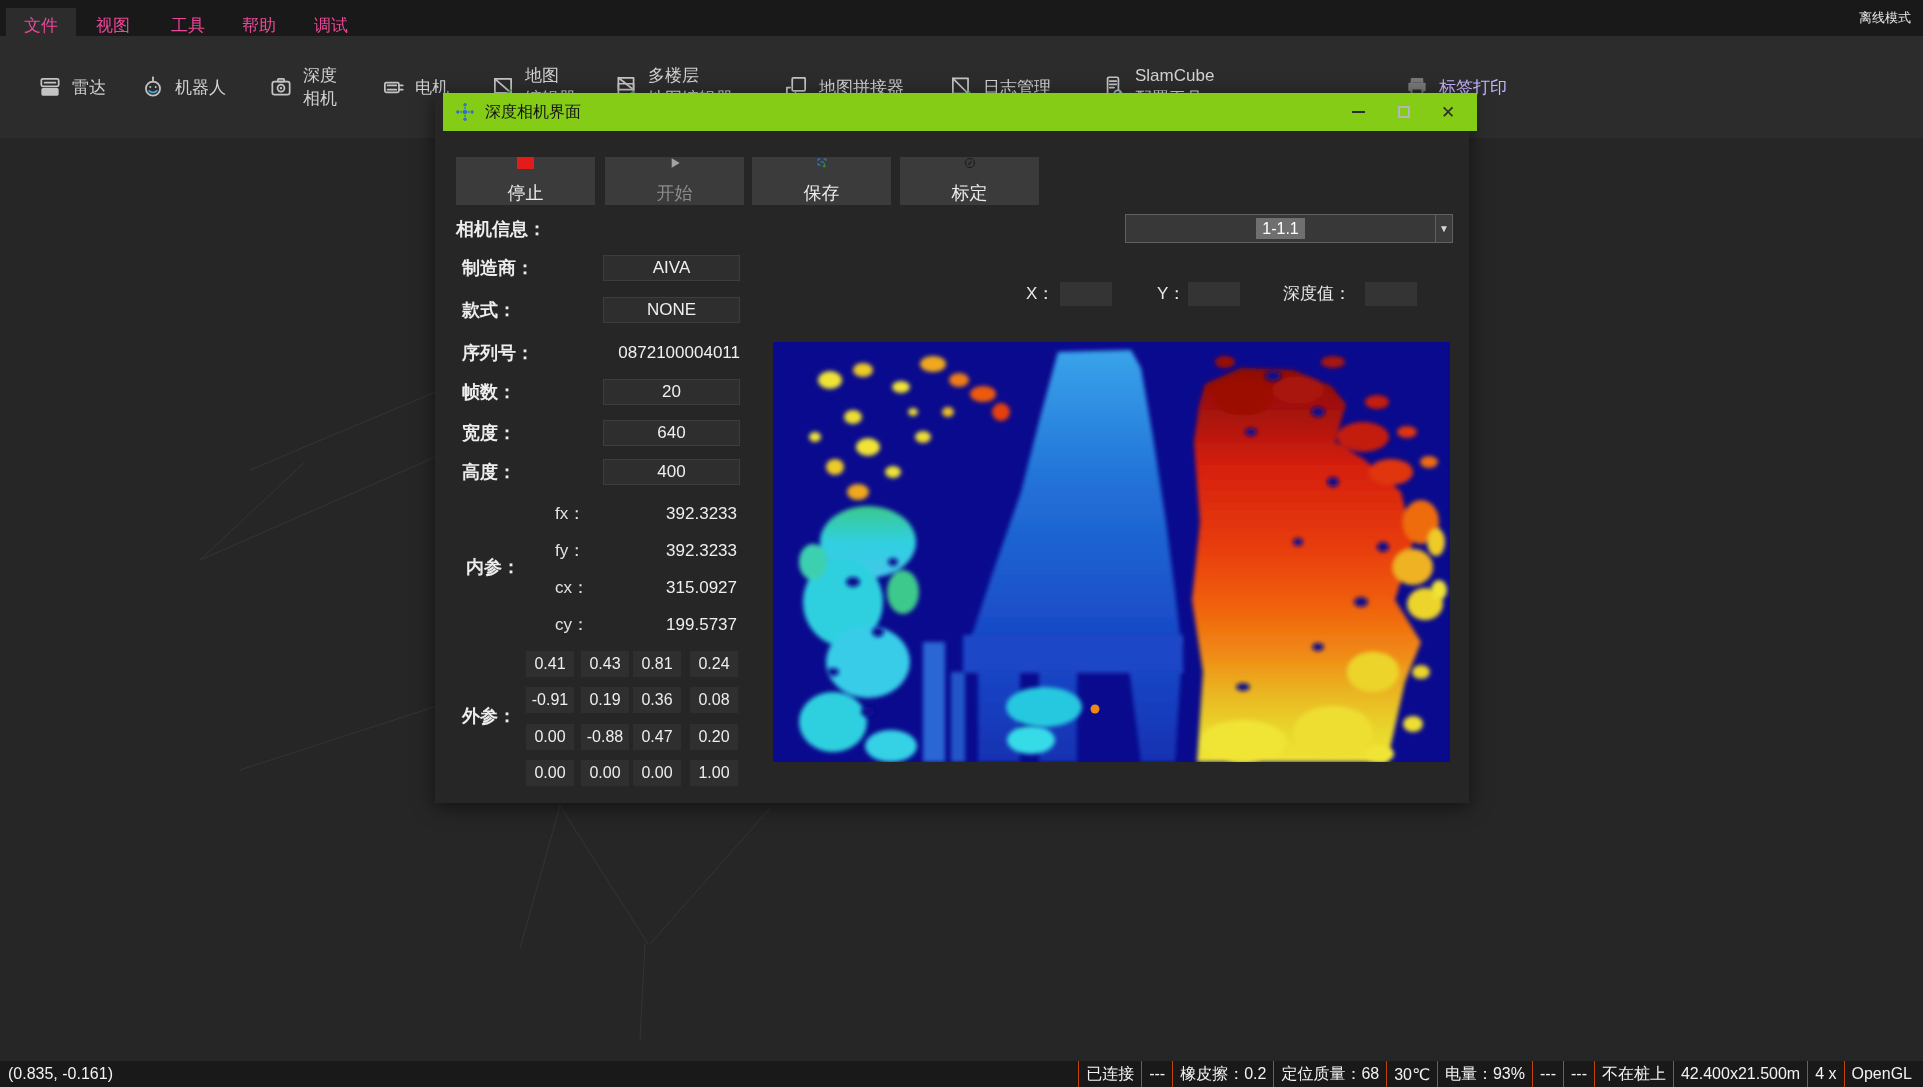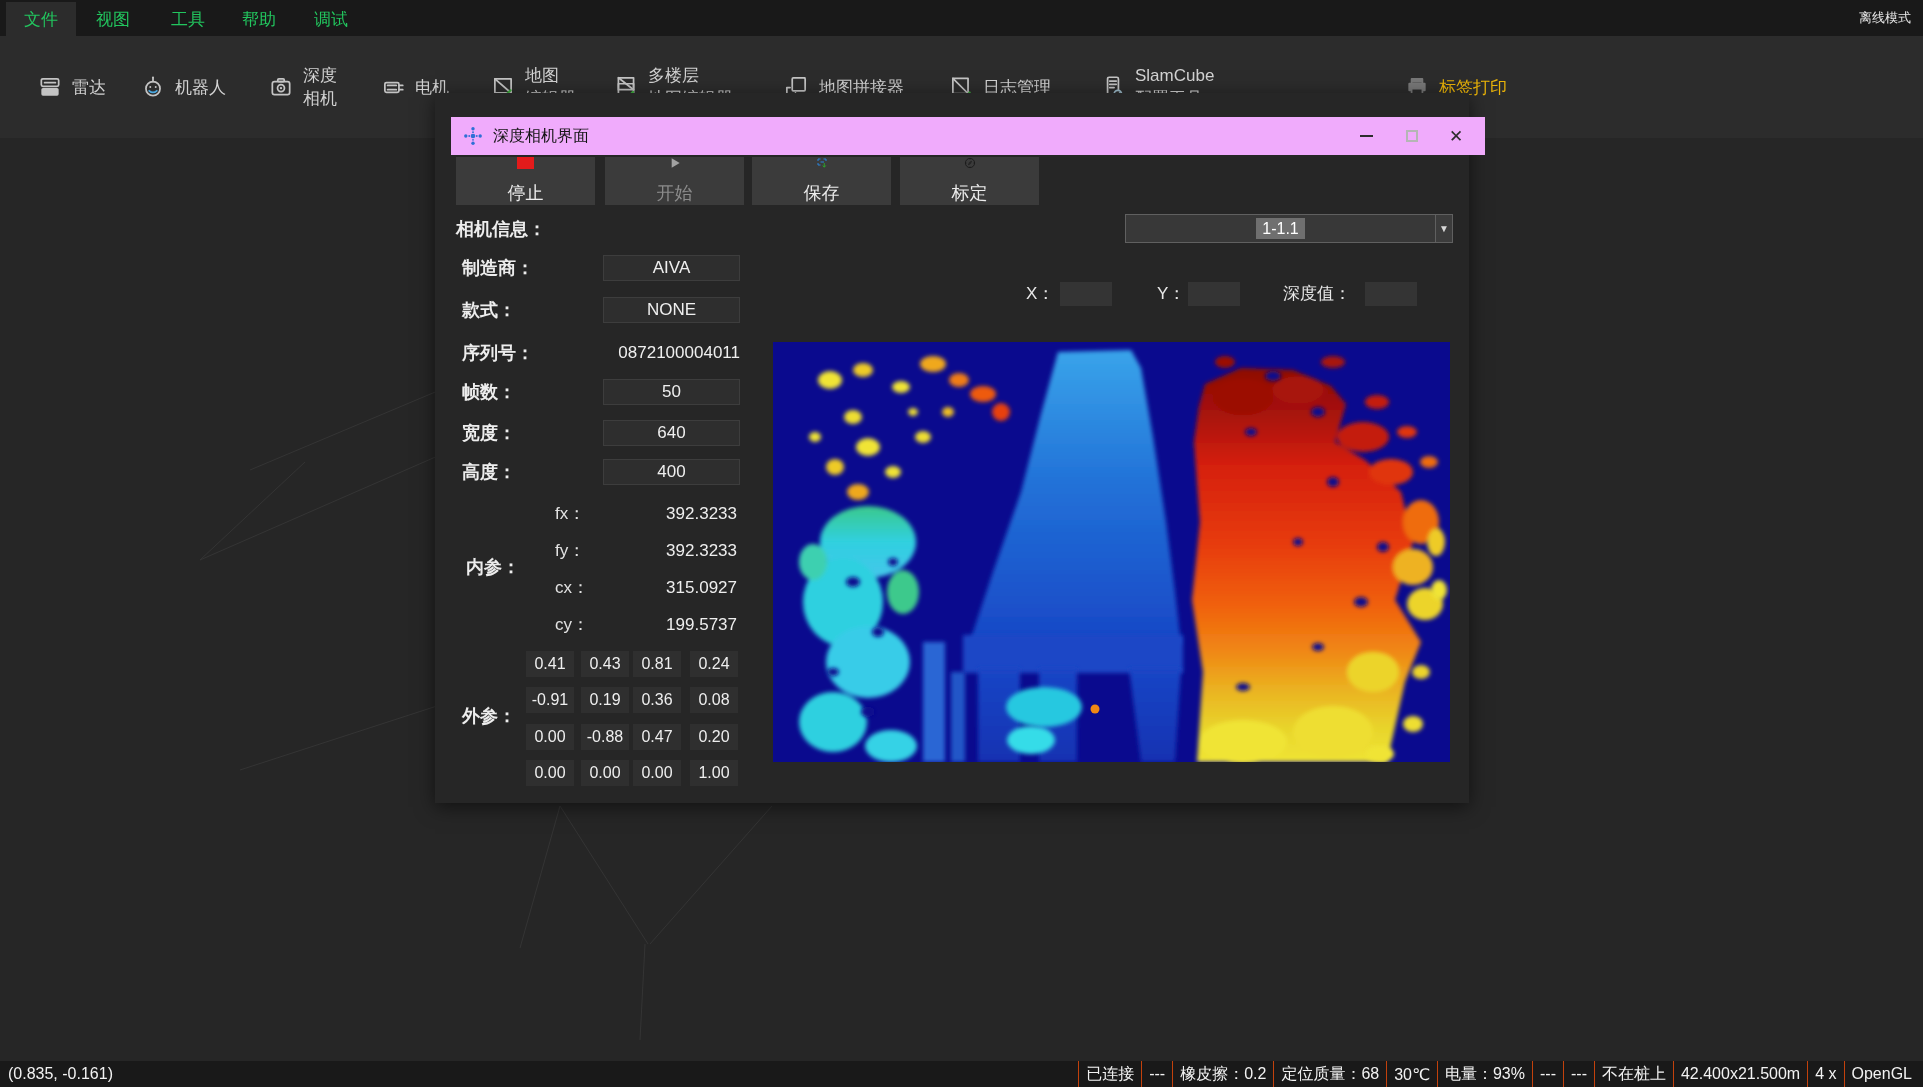--- a/index.html
+++ b/index.html
@@ -1,42 +1,42 @@
 <!DOCTYPE html>
 <html><head>
 <meta charset="utf-8">
 <style>
   html,body{margin:0;padding:0;background:#252525;}
   *{box-sizing:border-box;font-family:"Liberation Sans","DejaVu Sans",sans-serif;}
   #page{position:relative;width:1923px;height:1087px;overflow:hidden;background:#272727;}
 
   
   #menubar{position:absolute;left:0;top:0;width:1923px;height:36px;background:#191919;}
-  .mitem{position:absolute;top:2px;height:36px;line-height:36px;color:#22c55e;font-size:17px;text-align:center;cursor:default;}
+  .mitem{position:absolute;top:8px;height:36px;line-height:36px;color:#ec4899;font-size:17px;text-align:center;cursor:default;}
   .mitem.active{background:#2c2c2c;}
   #offline{position:absolute;right:12px;top:0;height:36px;line-height:36px;color:#e9e9e9;font-size:13px;}
 
   
   #toolbar{position:absolute;left:0;top:36px;width:1923px;height:102px;background:#2c2c2c;}
   .titem{position:absolute;top:0;height:102px;display:flex;align-items:center;gap:9px;color:#d2d2d2;}
-  .titem.disabled{color:#eab308;}
+  .titem.disabled{color:#c4b5fd;}
   .ticon{flex:0 0 auto;}
   .tlabels{display:flex;flex-direction:column;justify-content:center;line-height:23px;font-size:17px;white-space:nowrap;}
   .tlabels span:empty{display:none;}
   .ic{stroke:#c4c4c4;fill:none;stroke-width:1.6;stroke-linecap:round;stroke-linejoin:round;}
   .ic.gray{stroke:#787878;}
   .green{stroke:#3fae3f;}
   .blue{stroke:#4aa8e0;}
 
   
   #canvas{position:absolute;left:0;top:138px;width:1923px;height:923px;background:#262626;}
 
   
   #dialog{position:absolute;left:435px;top:93px;width:1034px;height:710px;background:#262626;box-shadow:0 4px 18px rgba(0,0,0,.55);z-index:10;}
-  #dlg-titlebar{position:absolute;left:16px;top:0;width:1034px;height:38px;background:#f0abfc;display:flex;align-items:center;margin-top:24px;}
+  #dlg-titlebar{position:absolute;left:8px;top:0;width:1034px;height:38px;background:#84cc16;display:flex;align-items:center;}
   #dlg-title{color:#141414;font-size:16px;margin-left:10px;}
   .wbtn{position:absolute;top:0;width:46px;height:38px;display:flex;align-items:center;justify-content:center;cursor:default;}
   .minbar{width:13px;height:2px;background:#2c2c2c;}
   .maxsq{width:12px;height:12px;border:2px solid #b5b5b5;}
   .closex{font-size:17px;color:#2c2c2c;line-height:1;}
 
   .dbtn{position:absolute;height:48px;width:139px;background:#3b3b3b;display:flex;align-items:center;justify-content:center;gap:12px;font-size:18px;color:#ececec;cursor:default;flex-direction:column;}
   .dbtn.disabled{color:#8b8b8b;}
   .stop-sq{width:17px;height:17px;background:#e31b1b;}
 
@@ -294,21 +294,21 @@
     <div class="dlabel" style="left:27px;top:163px">制造商：</div>
     <div class="fbox" style="left:168px;top:162px">AIVA</div>
 
     <div class="dlabel" style="left:27px;top:205px">款式：</div>
     <div class="fbox" style="left:168px;top:204px">NONE</div>
 
     <div class="dlabel" style="left:27px;top:248px">序列号：</div>
     <div class="fser" style="left:125px;top:247px">0872100004011</div>
 
     <div class="dlabel" style="left:27px;top:287px">帧数：</div>
-    <div class="fbox" style="left:168px;top:286px">50</div>
+    <div class="fbox" style="left:168px;top:286px">20</div>
 
     <div class="dlabel" style="left:27px;top:328px">宽度：</div>
     <div class="fbox" style="left:168px;top:327px">640</div>
 
     <div class="dlabel" style="left:27px;top:367px">高度：</div>
     <div class="fbox" style="left:168px;top:366px">400</div>
 
     <div class="dlabel" style="left:31px;top:462px">内参：</div>
     <div class="ilab" style="left:120px;top:408px">fx：</div>
     <div class="ival" style="left:202px;top:408px">392.3233</div>

